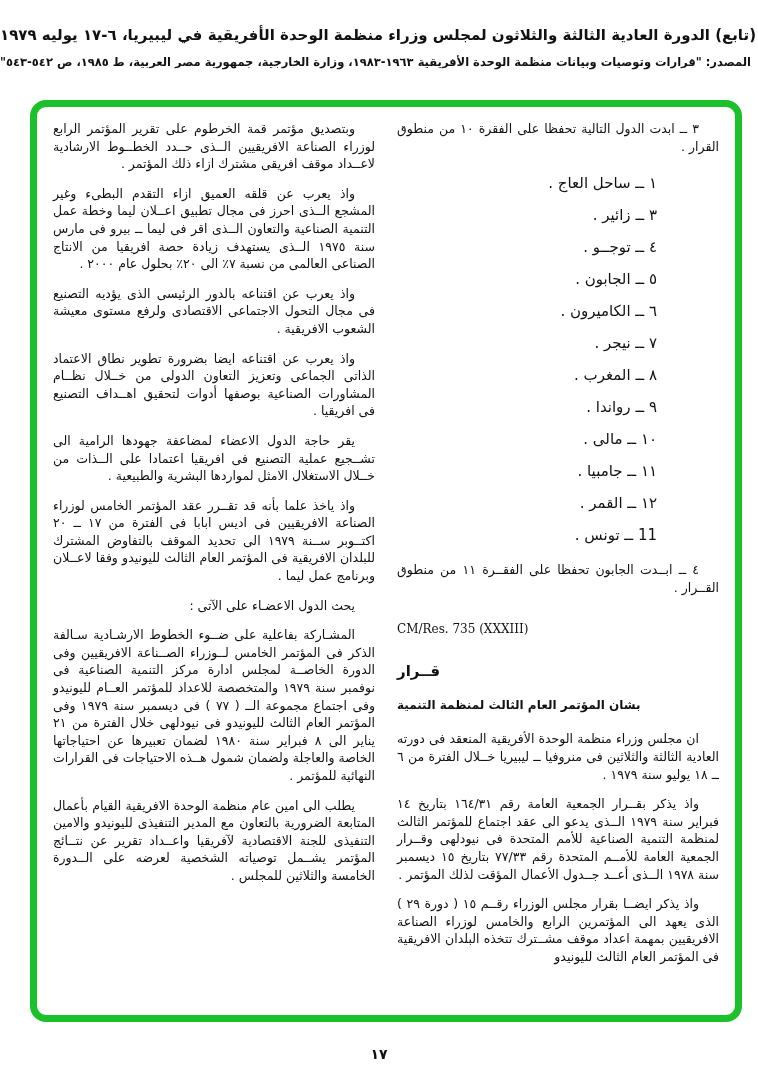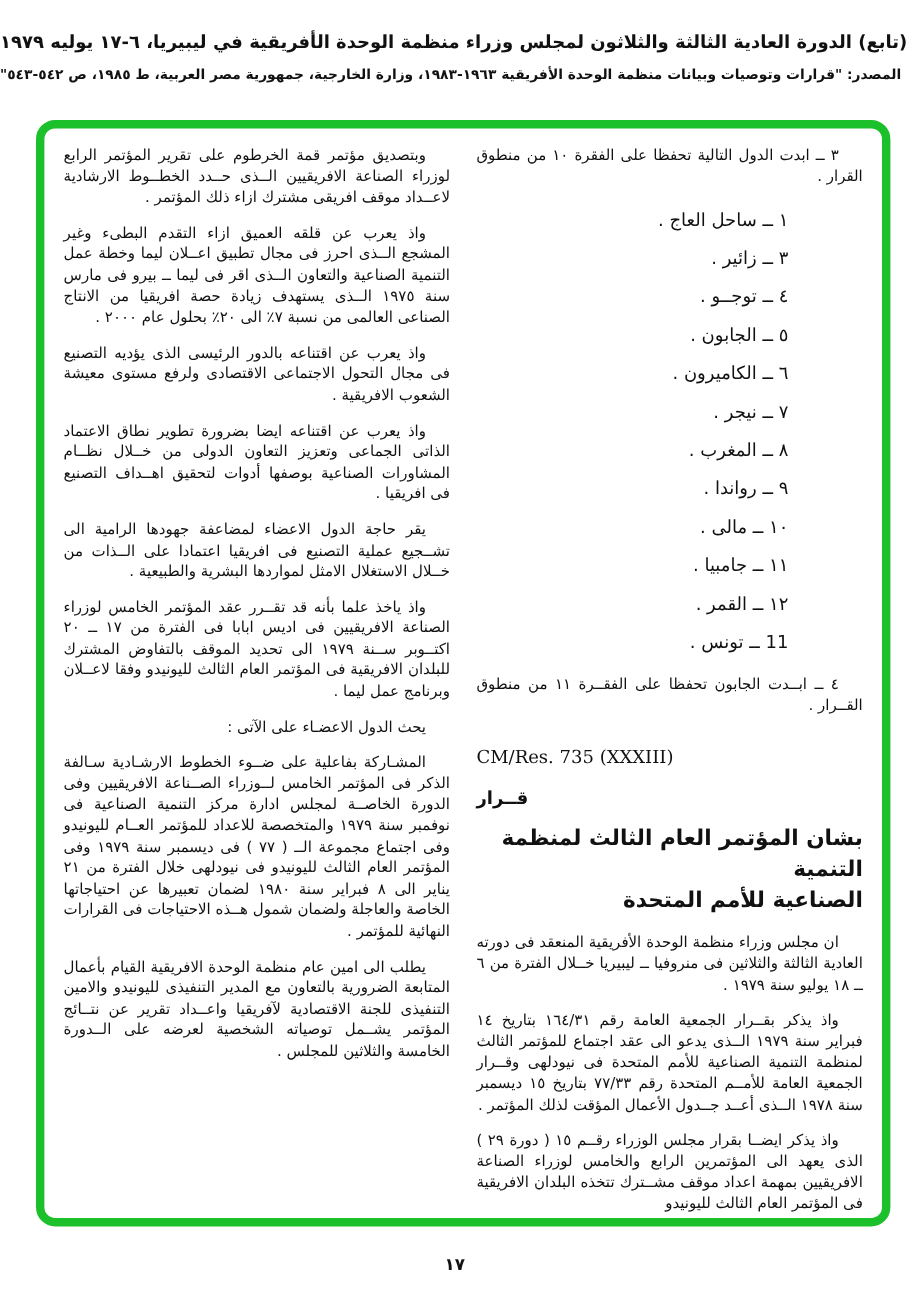--- a/index.html
+++ b/index.html
@@ -41,35 +41,35 @@
     font-size: 15px;
     line-height: 32px;
     padding-right: 62px;
     direction: rtl;
     white-space: nowrap;
   }
   .res-ref {
     direction: ltr;
     text-align: left;
     font-family: "DejaVu Serif", serif;
-    font-size: 15px;
-    margin: 26px 0 16px 0;
+    font-size: 12px;
+    margin: 26px 0 26px 0;
     text-indent: 0;
   }
   .res-title {
     text-align: left;
     font-weight: bold;
     font-size: 15px;
     letter-spacing: 1px;
     margin: 14px 0 12px 0;
   }
   .res-subtitle {
-    text-align: right;
+    text-align: left;
     font-weight: bold;
-    font-size: 18px;
+    font-size: 12px;
     line-height: 26px;
     margin: 0 0 12px 0;
   }
   .page-number {
     position: absolute;
     bottom: 16px; left: 0;
     width: 100%;
     text-align: center;
     font-size: 14px;
     font-weight: bold;
@@ -103,21 +103,20 @@
           <div class="country">١٢ ــ القمر .</div>
           <div class="country">11 ــ تونس .</div>
         </div>
 
       <p class="para">٤ ــ ابــدت الجابون تحفظا على الفقــرة ١١ من منطوق القــرار .</p>
 
       <div class="res-ref">CM/Res. 735 (XXXIII)</div>
       <div class="res-title">قــرار</div>
       <div class="res-subtitle">
         <div>بشان المؤتمر العام الثالث لمنظمة التنمية</div>
-        <div>الصناعية للأمم المتحدة</div>
       </div>
 
       <div>
           <p class="para">ان مجلس وزراء منظمة الوحدة الأفريقية المنعقد فى دورته العادية الثالثة والثلاثين فى منروفيا ــ ليبيريا خــلال الفترة من ٦ ــ ١٨ يوليو سنة ١٩٧٩ .</p>
           <p class="para">واذ يذكر بقــرار الجمعية العامة رقم ١٦٤/٣١ بتاريخ ١٤ فبراير سنة ١٩٧٩ الــذى يدعو الى عقد اجتماع للمؤتمر الثالث لمنظمة التنمية الصناعية للأمم المتحدة فى نيودلهى وقــرار الجمعية العامة للأمــم المتحدة رقم ٧٧/٣٣ بتاريخ ١٥ ديسمبر سنة ١٩٧٨ الــذى أعــد جــدول الأعمال المؤقت لذلك المؤتمر .</p>
           <p class="para">واذ يذكر ايضــا بقرار مجلس الوزراء رقــم ١٥ ( دورة ٢٩ ) الذى يعهد الى المؤتمرين الرابع والخامس لوزراء الصناعة الافريقيين بمهمة اعداد موقف مشــترك تتخذه البلدان الافريقية فى المؤتمر العام الثالث لليونيدو</p>
         </div>
     </div>
 
     <div class="col">

